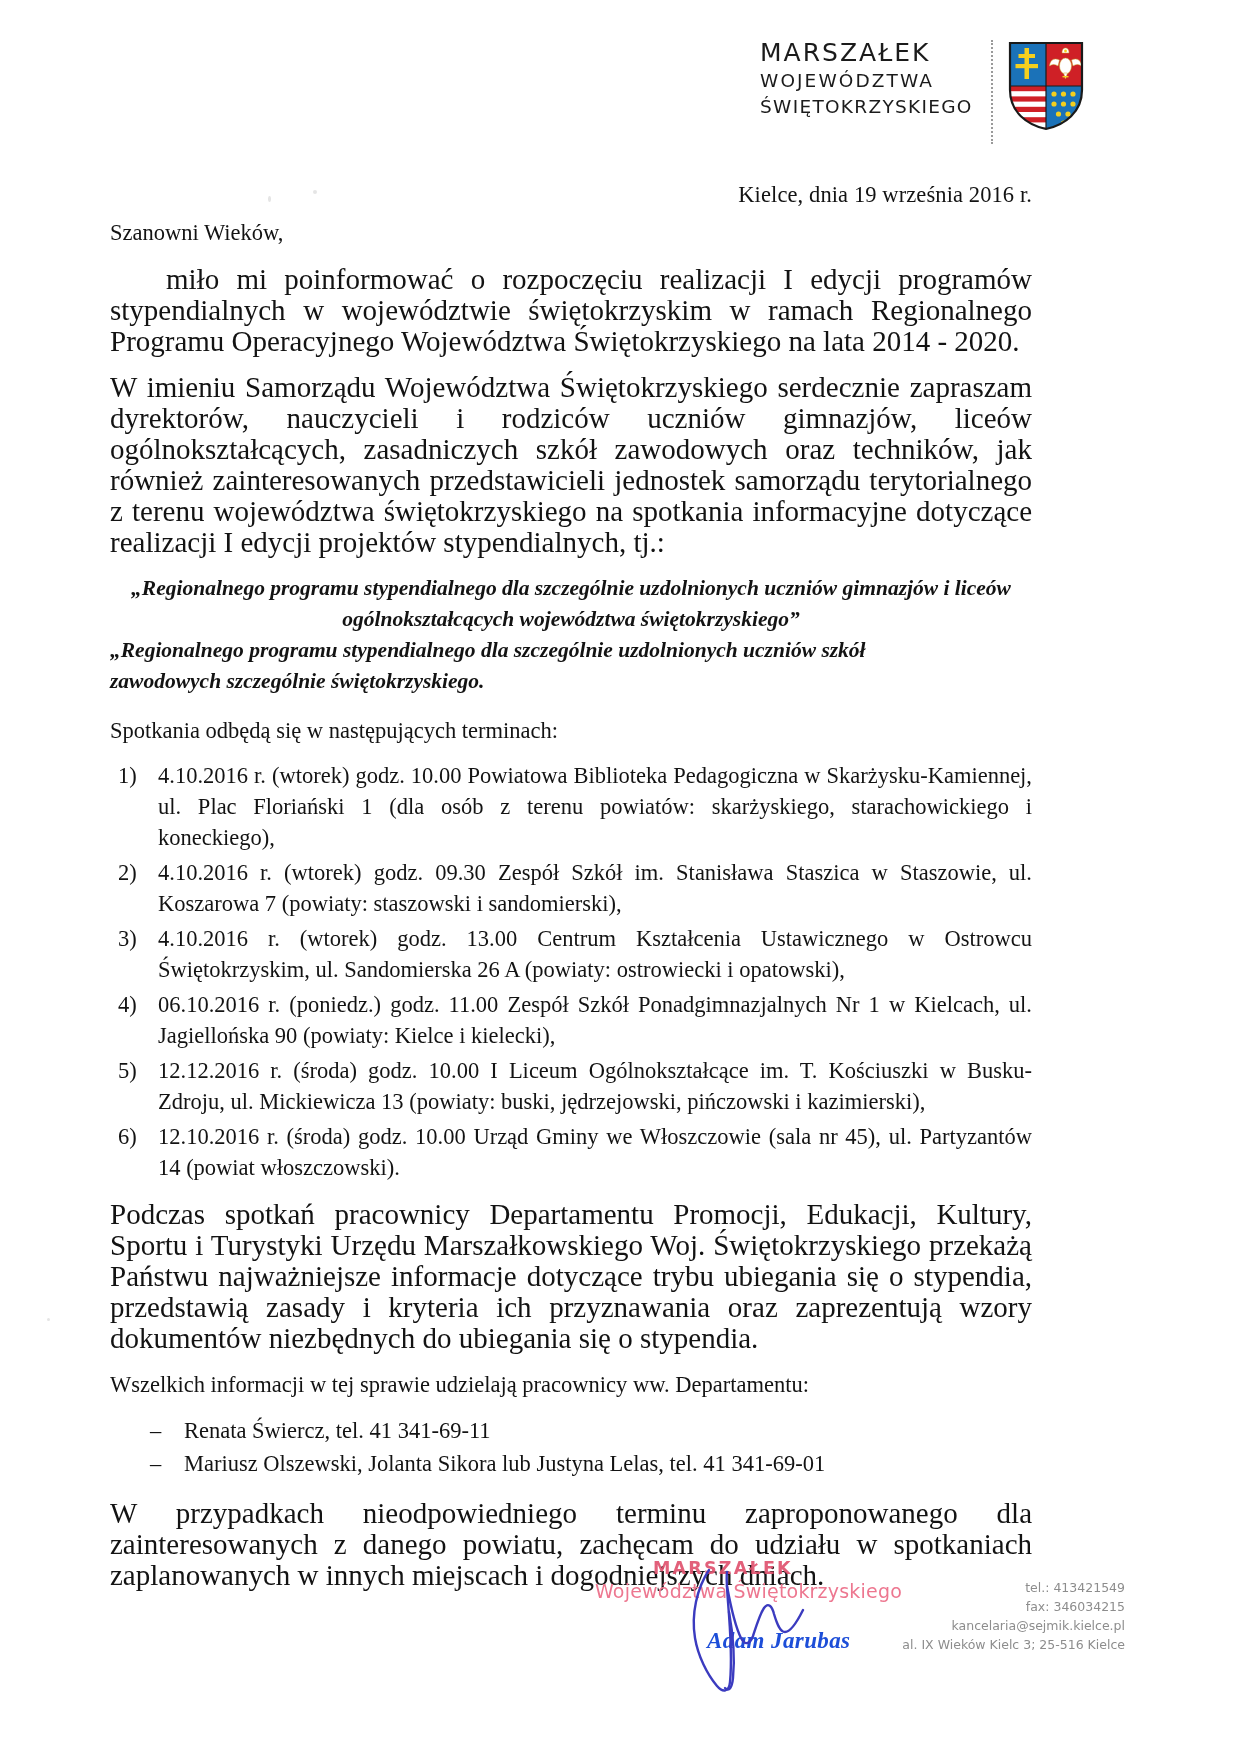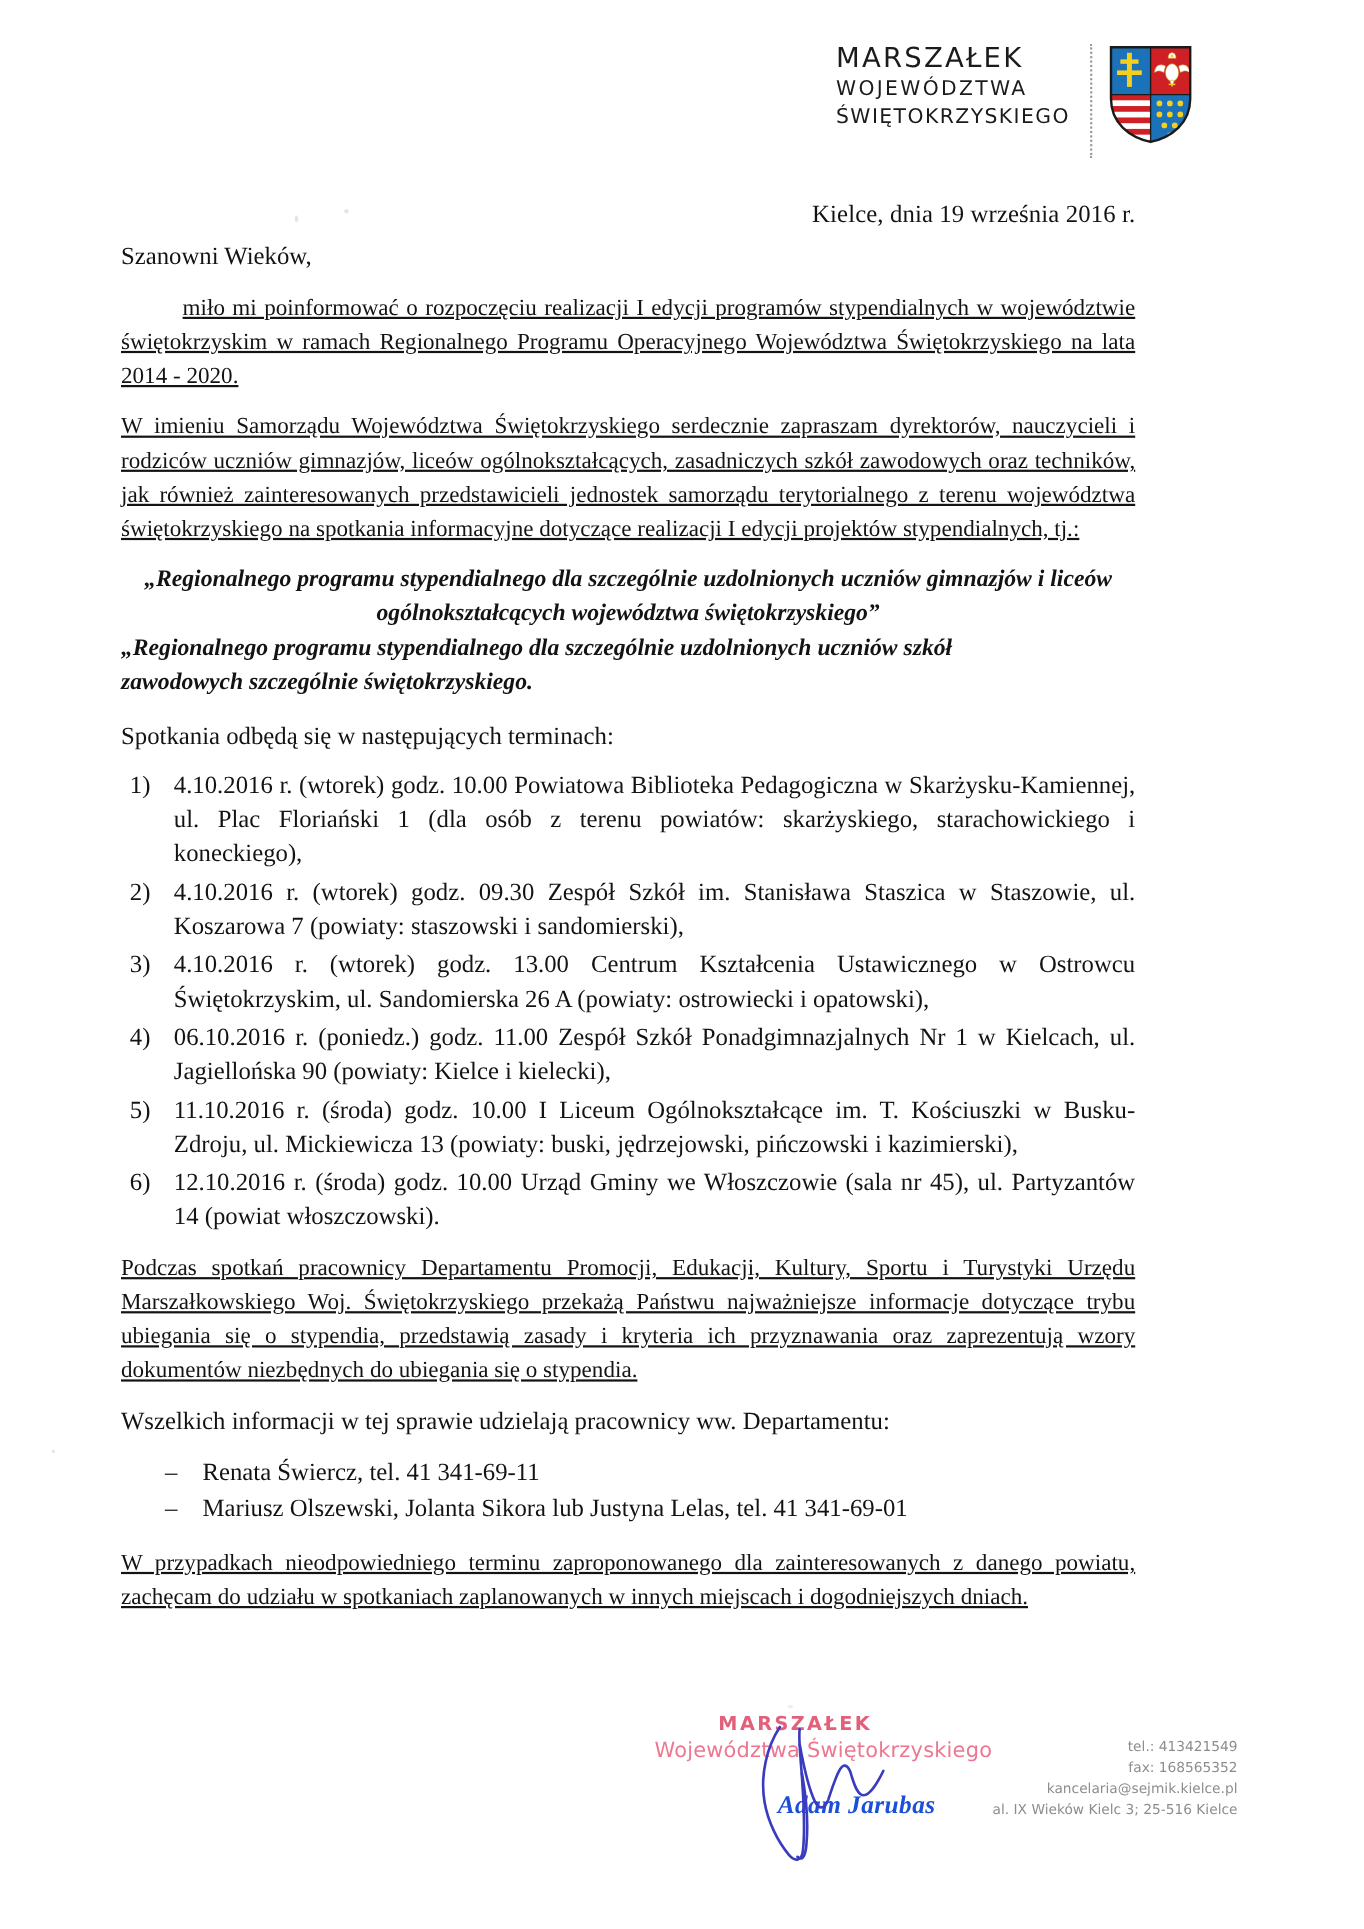--- a/index.html
+++ b/index.html
@@ -40,24 +40,23 @@
     text-align:right; font-size:22.5px; letter-spacing:0.1px;
   }
 
   
   .content {
     position:absolute; left:110px; top:218px; width:922px;
   }
   p { margin:0; }
   .salutation { font-size:22.5px; line-height:30px; margin-bottom:16px; }
   .para {
-    font-size:21px; line-height:31px;
+    font-size:29px; line-height:31px;
     text-align:justify; text-justify:inter-word;
     margin-bottom:15px;
-    text-decoration:underline;
   }
   .para.indent { text-indent:56px; }
 
   .title-block {
     font-size:21.5px; line-height:31px;
     font-weight:bold; font-style:italic;
     text-align:center; margin:12px 0 0 0;
     padding:0 20px;
   }
   .oraz {
@@ -240,21 +239,21 @@
       <li>
         <span class="num">3)</span>
         <span>4.10.2016 r. (wtorek) godz. 13.00 Centrum Kształcenia Ustawicznego w Ostrowcu Świętokrzyskim, ul. Sandomierska 26 A (powiaty: ostrowiecki i opatowski),</span>
       </li>
       <li>
         <span class="num">4)</span>
         <span>06.10.2016 r. (poniedz.) godz. 11.00 Zespół Szkół Ponadgimnazjalnych Nr 1 w Kielcach, ul. Jagiellońska 90 (powiaty: Kielce i kielecki),</span>
       </li>
       <li>
         <span class="num">5)</span>
-        <span>11.10.2016 r. (środa) godz. 10.00 I Liceum Ogólnokształcące im. T. Kościuszki w Busku-Zdroju, ul. Mickiewicza 13 (powiaty: buski, jędrzejowski, pińczowski i kazimierski),</span>
+        <span>12.12.2016 r. (środa) godz. 10.00 I Liceum Ogólnokształcące im. T. Kościuszki w Busku-Zdroju, ul. Mickiewicza 13 (powiaty: buski, jędrzejowski, pińczowski i kazimierski),</span>
       </li>
       <li>
         <span class="num">6)</span>
         <span>12.10.2016 r. (środa) godz. 10.00 Urząd Gminy we Włoszczowie (sala nr 45), ul. Partyzantów 14 (powiat włoszczowski).</span>
       </li>
     </ol>
 
     <p class="para">Podczas spotkań pracownicy Departamentu Promocji, Edukacji, Kultury, Sportu i Turystyki Urzędu Marszałkowskiego Woj. Świętokrzyskiego przekażą Państwu najważniejsze informacje dotyczące trybu ubiegania się o stypendia, przedstawią zasady i kryteria ich przyznawania oraz zaprezentują wzory dokumentów niezbędnych do ubiegania się o stypendia.</p>
 
     <p class="lead">Wszelkich informacji w tej sprawie udzielają pracownicy ww. Departamentu:</p>
@@ -281,21 +280,21 @@
       <g fill="none" stroke="#3b3bbf" stroke-width="2.4" stroke-linecap="round">
         <path d="M36 18 C24 36 18 62 22 86 C25 104 34 122 44 134 C50 141 56 140 57 130 C59 110 57 74 55 50 C54 36 53 26 54 20"></path>
         <path d="M54 34 C58 56 62 74 68 86 C72 94 77 92 80 84 C84 72 87 62 91 56 C95 50 99 54 101 62 C104 72 107 80 112 80 C118 80 124 70 130 58"></path>
         <path d="M56 60 C60 82 62 106 60 126 C59 136 56 140 52 136"></path>
       </g>
     </svg>
   </div>
 
   <div class="footer">
     <div>tel.: 413421549</div>
-    <div>fax: 168565352</div>
+    <div>fax: 346034215</div>
     <div>kancelaria@sejmik.kielce.pl</div>
     <div>al. IX Wieków Kielc 3; 25-516 Kielce</div>
   </div>
 
   <span class="speck" style="left:268px;top:196px;width:3px;height:6px;"></span>
   <span class="speck" style="left:313px;top:190px;width:4px;height:4px;"></span>
   <span class="speck" style="left:47px;top:1318px;width:3px;height:3px;"></span>
   <span class="speck" style="left:716px;top:1550px;width:5px;height:3px;opacity:.35;"></span>
 </div>
 

